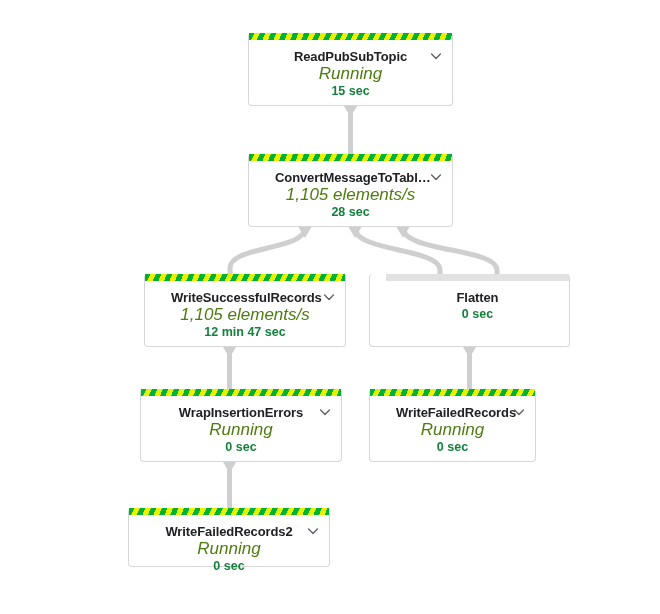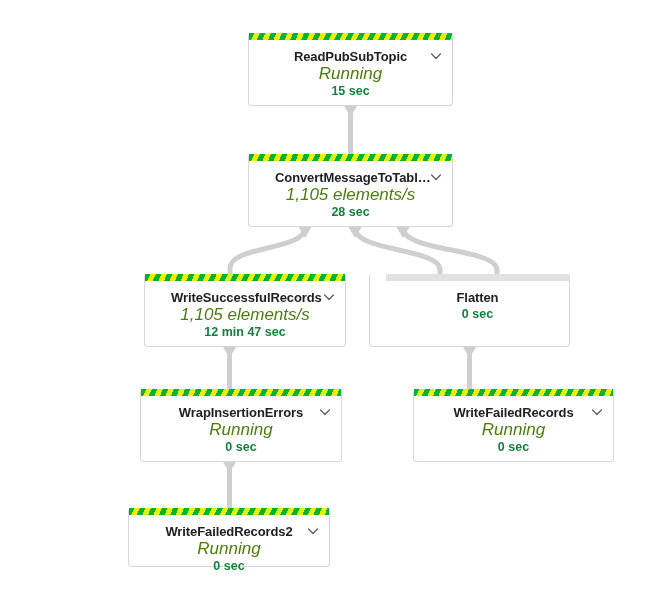--- a/index.html
+++ b/index.html
@@ -202,21 +202,21 @@
           <span class="chevron">
             <svg viewBox="0 0 14 14" width="14" height="14" aria-hidden="true">
               <path d="M2.6 5 L7 9.4 L11.4 5" fill="none" stroke="#5f6368" stroke-width="1.4" stroke-linecap="round" stroke-linejoin="round"></path>
             </svg>
           </span>
           <div class="node-title">WrapInsertionErrors</div>
           <div class="node-status">Running</div>
           <div class="node-time">0 sec</div>
         </div>
       </div>
-      <div class="node" style="left: 369px; top: 389px; width: 201px; height: 73px; margin-left: 44px;">
+      <div class="node" style="left: 369px; top: 389px; width: 167px; height: 73px;">
         <div class="node-bar"></div>
         <div class="node-body">
           <span class="chevron">
             <svg viewBox="0 0 14 14" width="14" height="14" aria-hidden="true">
               <path d="M2.6 5 L7 9.4 L11.4 5" fill="none" stroke="#5f6368" stroke-width="1.4" stroke-linecap="round" stroke-linejoin="round"></path>
             </svg>
           </span>
           <div class="node-title">WriteFailedRecords</div>
           <div class="node-status">Running</div>
           <div class="node-time">0 sec</div>

